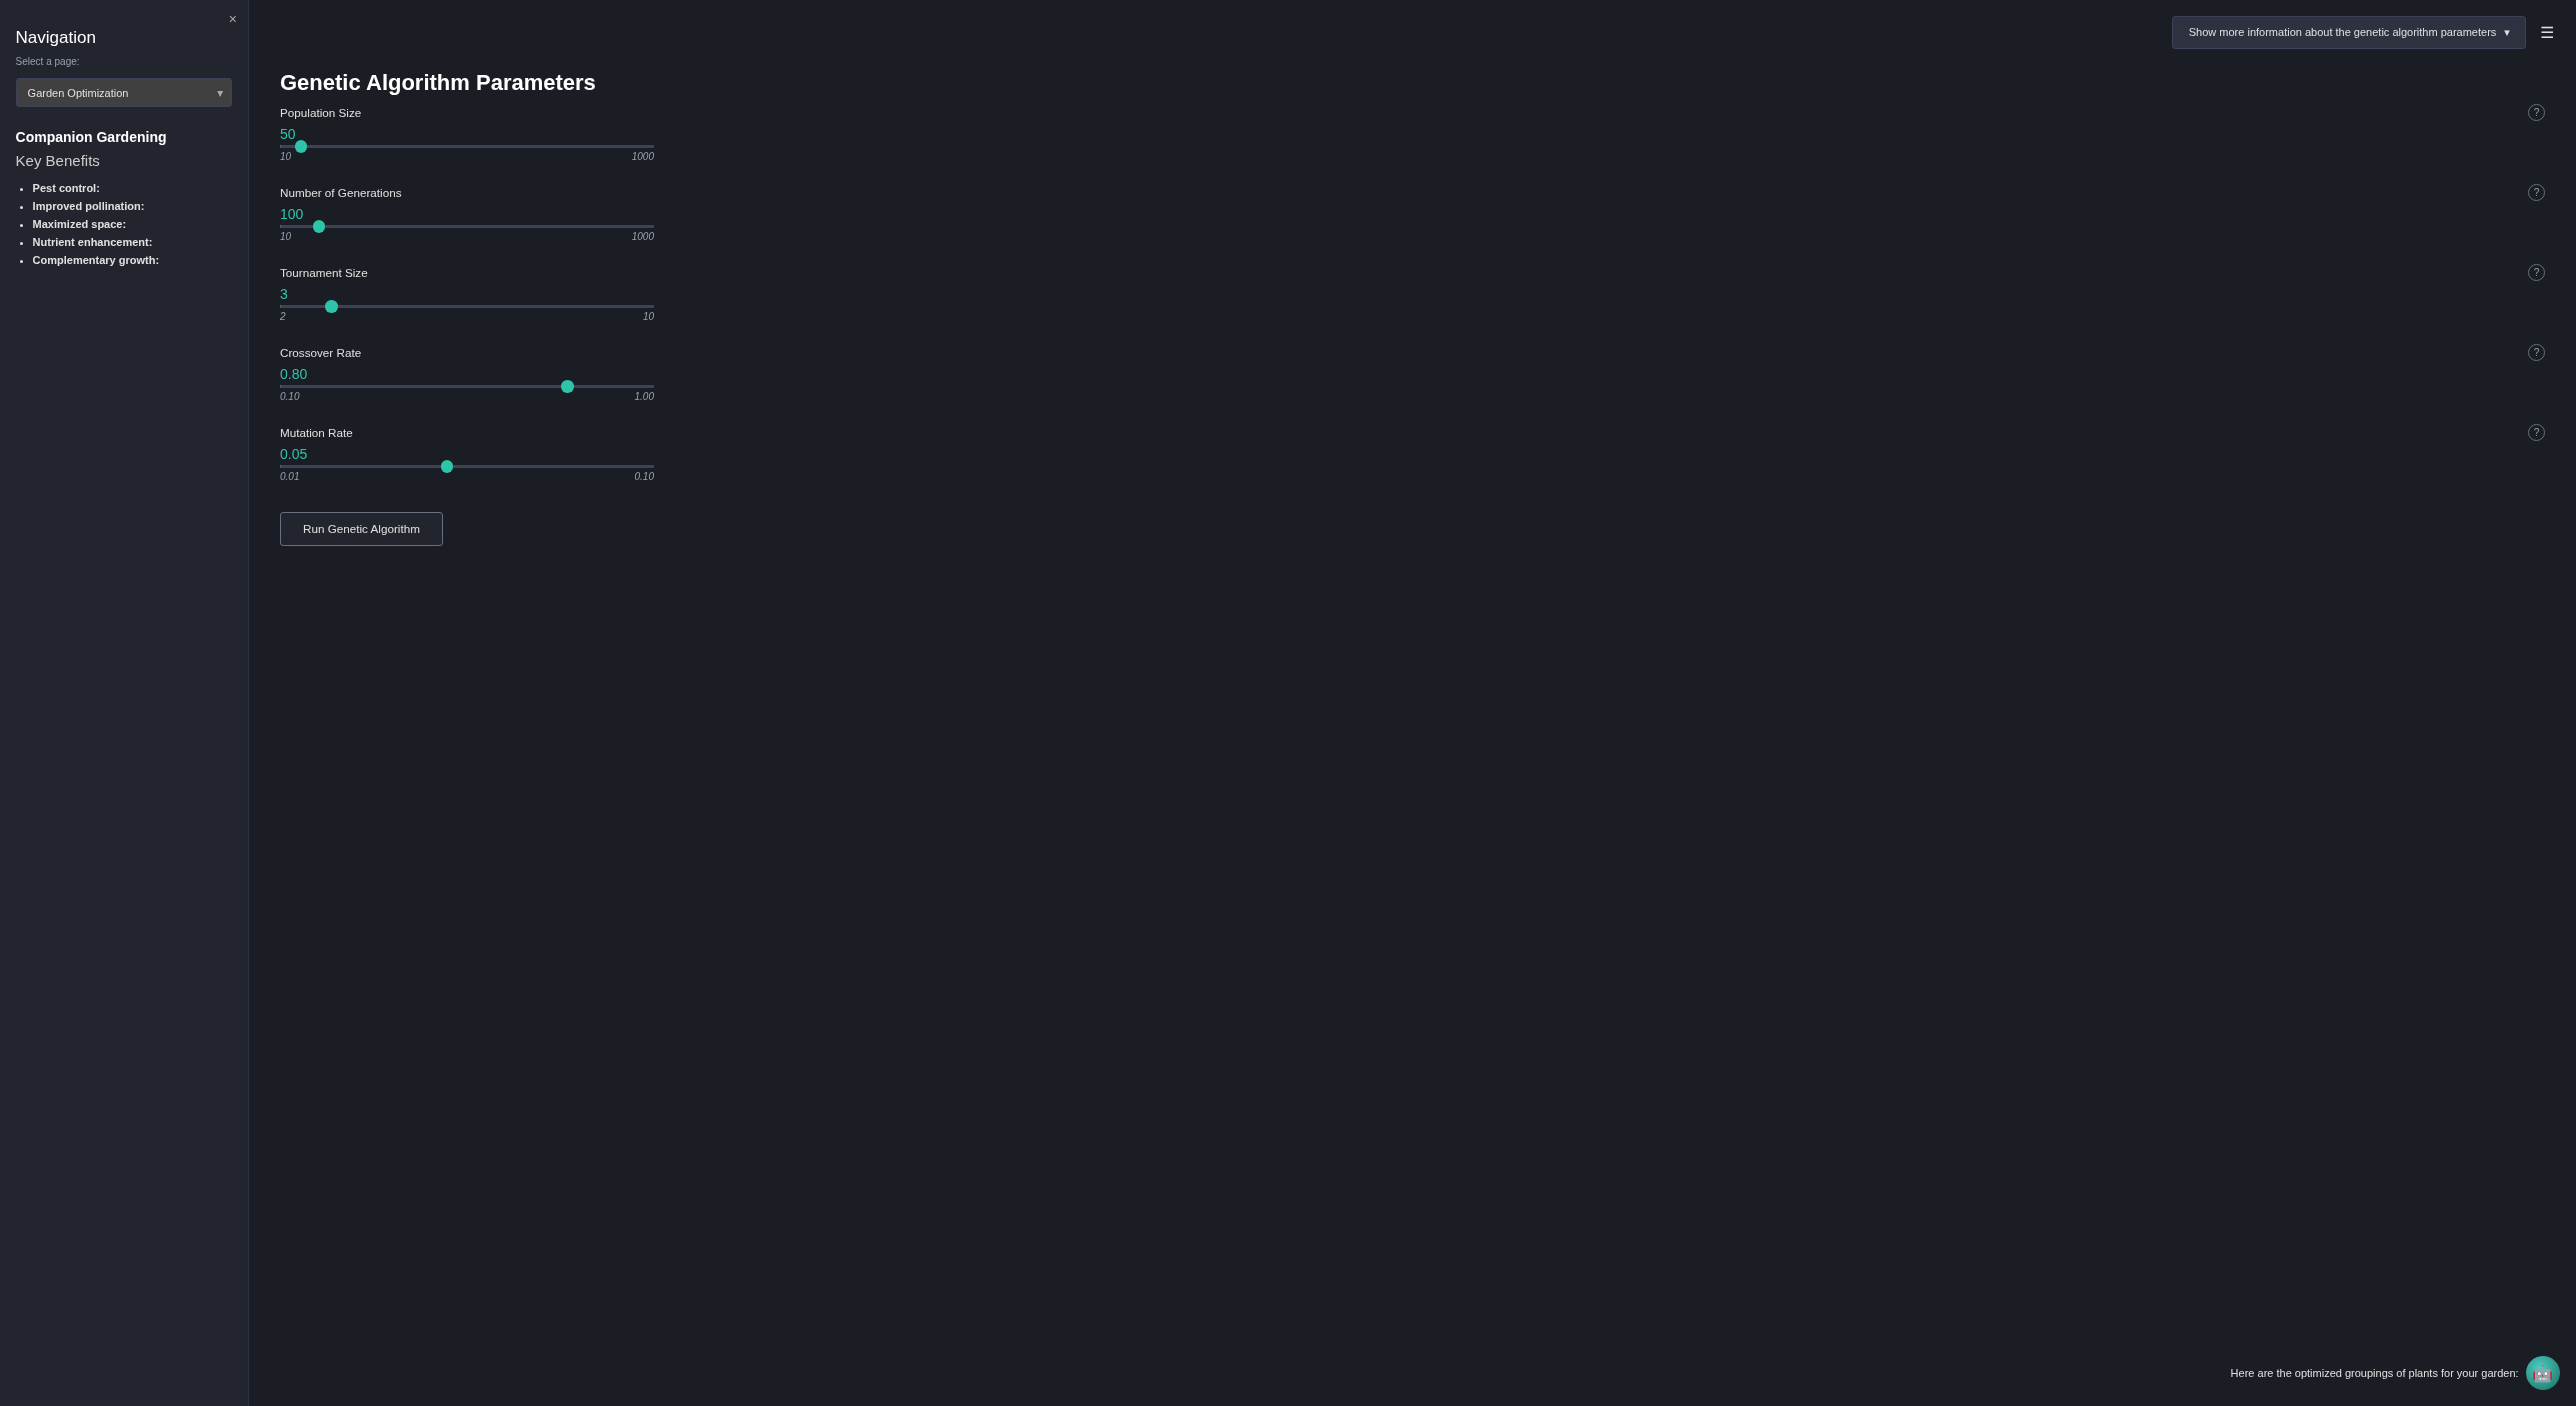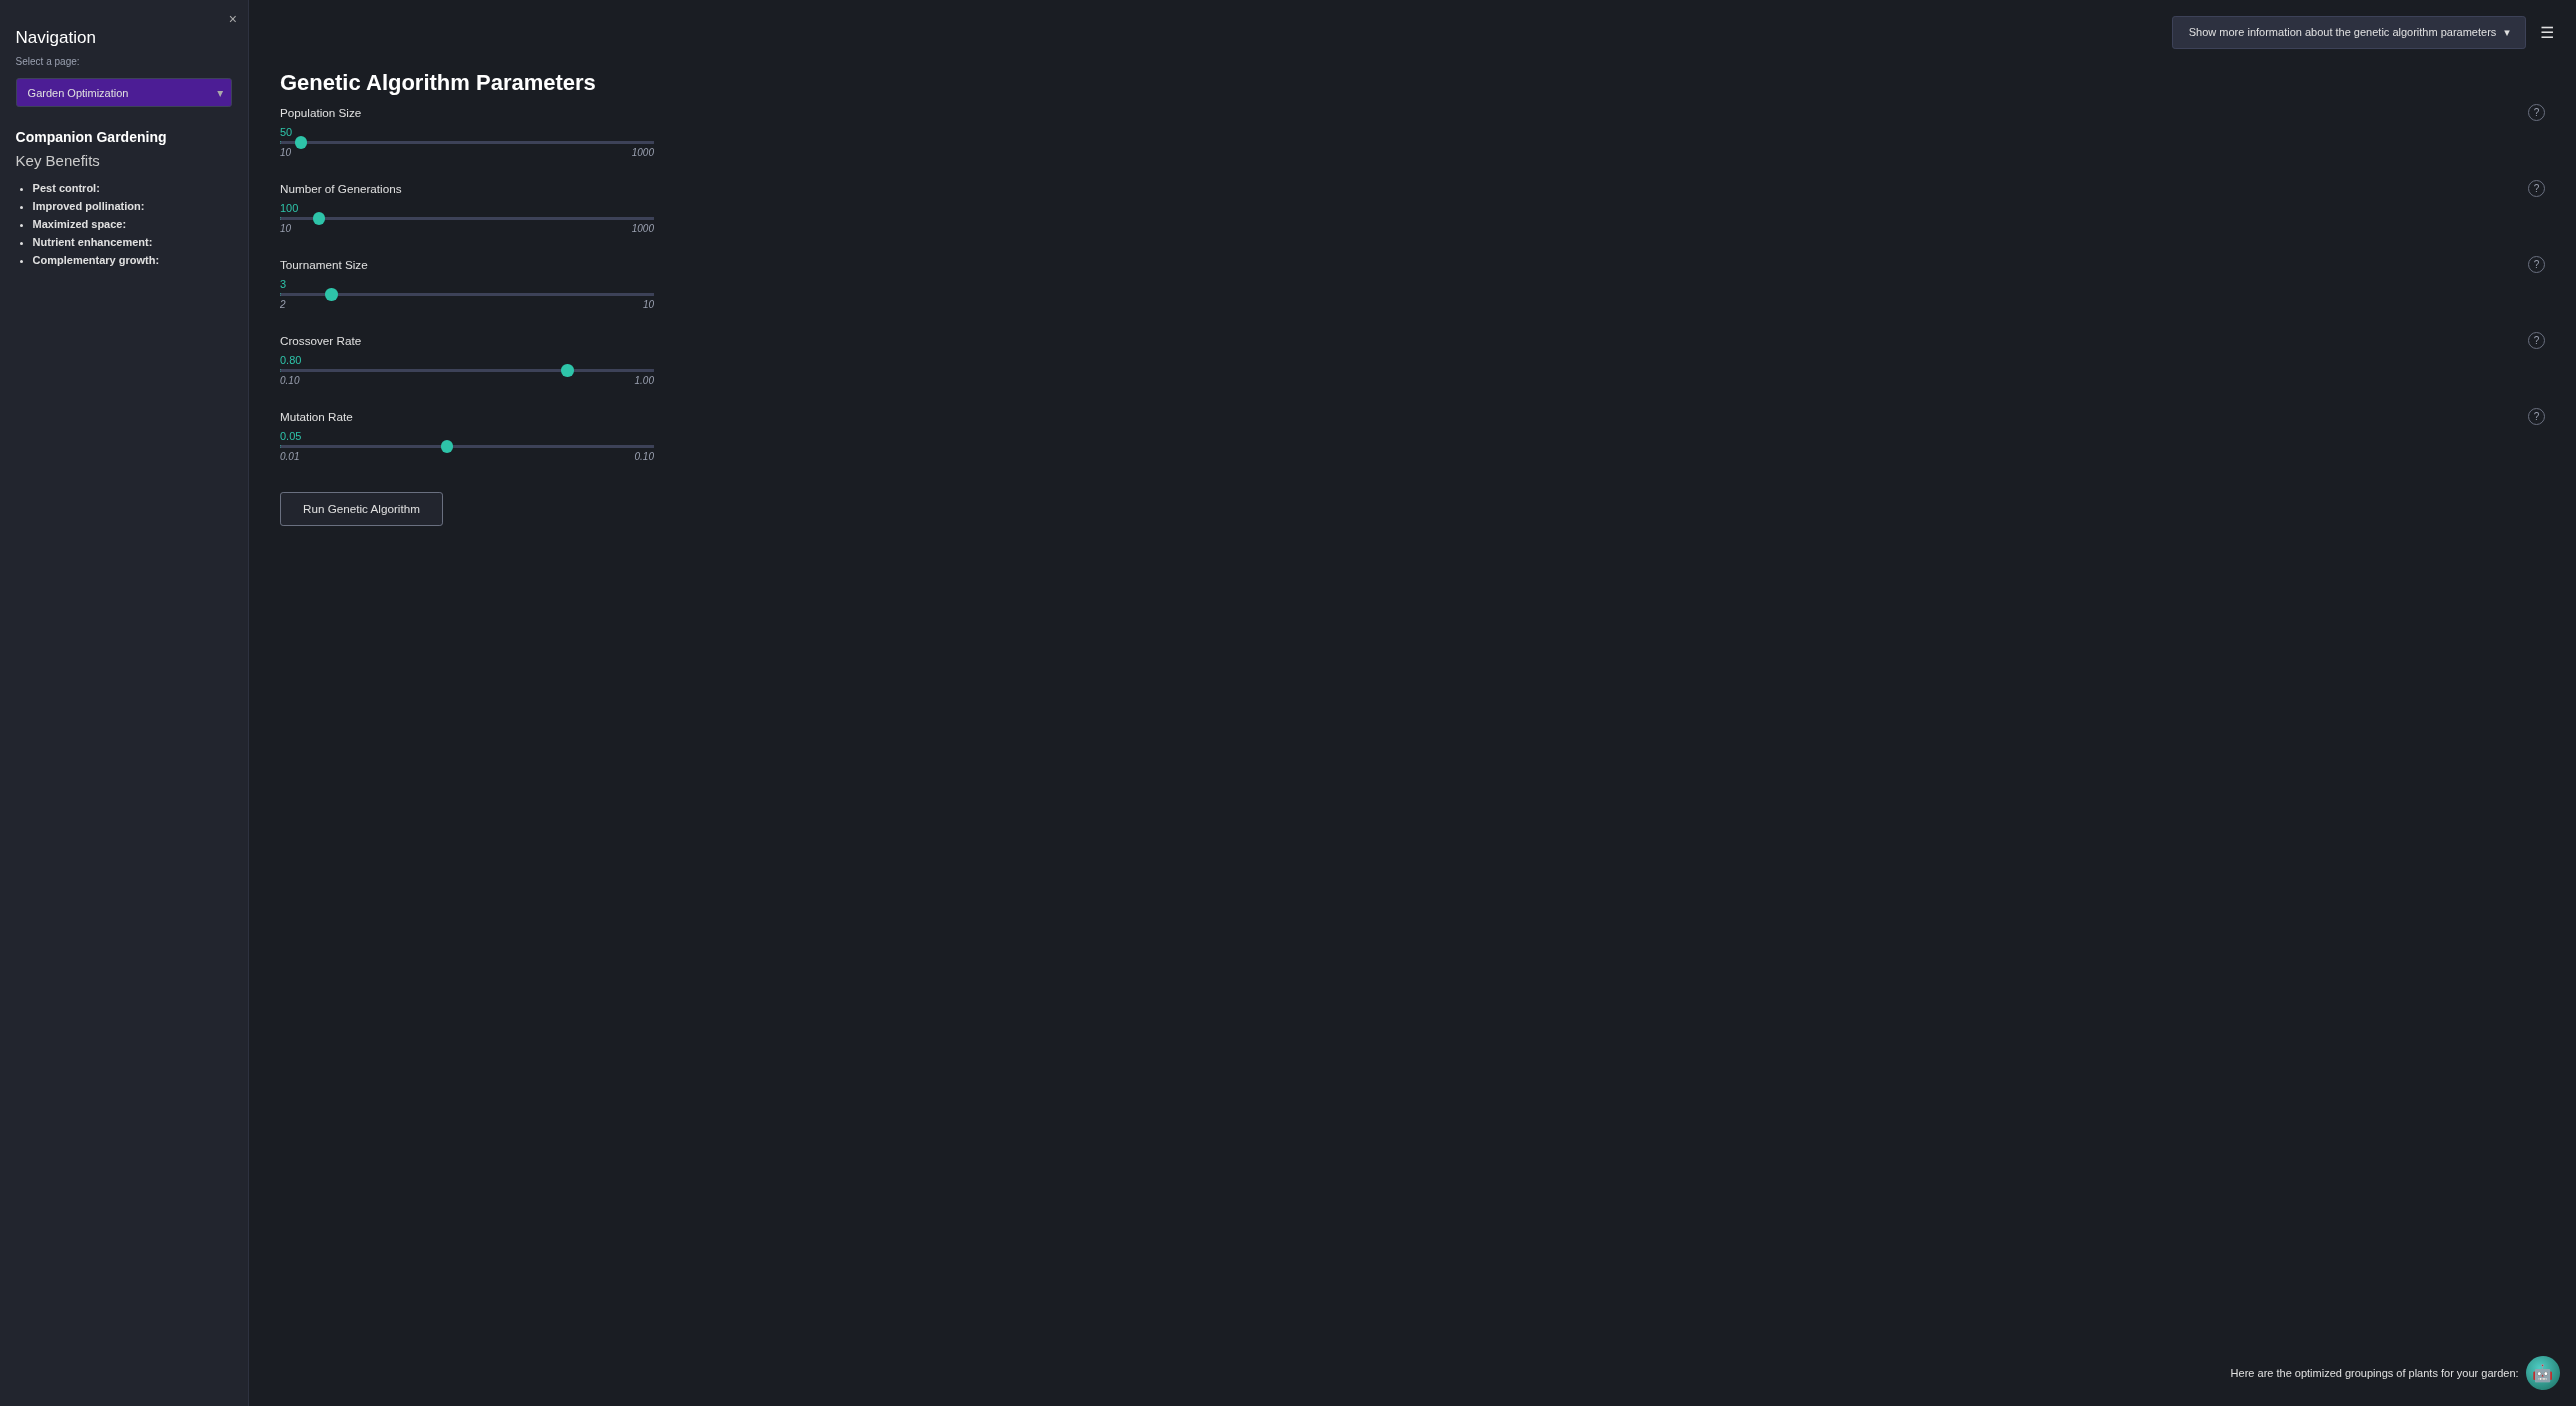--- a/index.html
+++ b/index.html
@@ -44,21 +44,21 @@
     }
 
     .nav-subtitle {
       font-size: 10px;
       color: #9aa0b0;
       margin-bottom: 11px;
     }
 
     .nav-select {
       width: 100%;
-      background: #4c1d95;
+      background: #404040;
       border: 0.8px solid #3d4258;
       color: #e0e0e0;
       padding: 7.8px 11px;
       border-radius: 3.1px;
       font-size: 11px;
       appearance: none;
       cursor: pointer;
       outline: none;
     }
 
@@ -181,21 +181,21 @@
       border: 0.8px solid #6a7080;
       color: #9aa0b0;
       display: flex;
       align-items: center;
       justify-content: center;
       font-size: 10px;
       cursor: pointer;
     }
 
     .param-value {
-      font-size: 11px;
+      font-size: 14px;
       color: #2ec4a9;
       margin-bottom: 3.1px;
     }
 
     input[type="range"] {
       width: 100%;
       -webkit-appearance: none;
       background: transparent;
       position: relative;
       z-index: 2;

